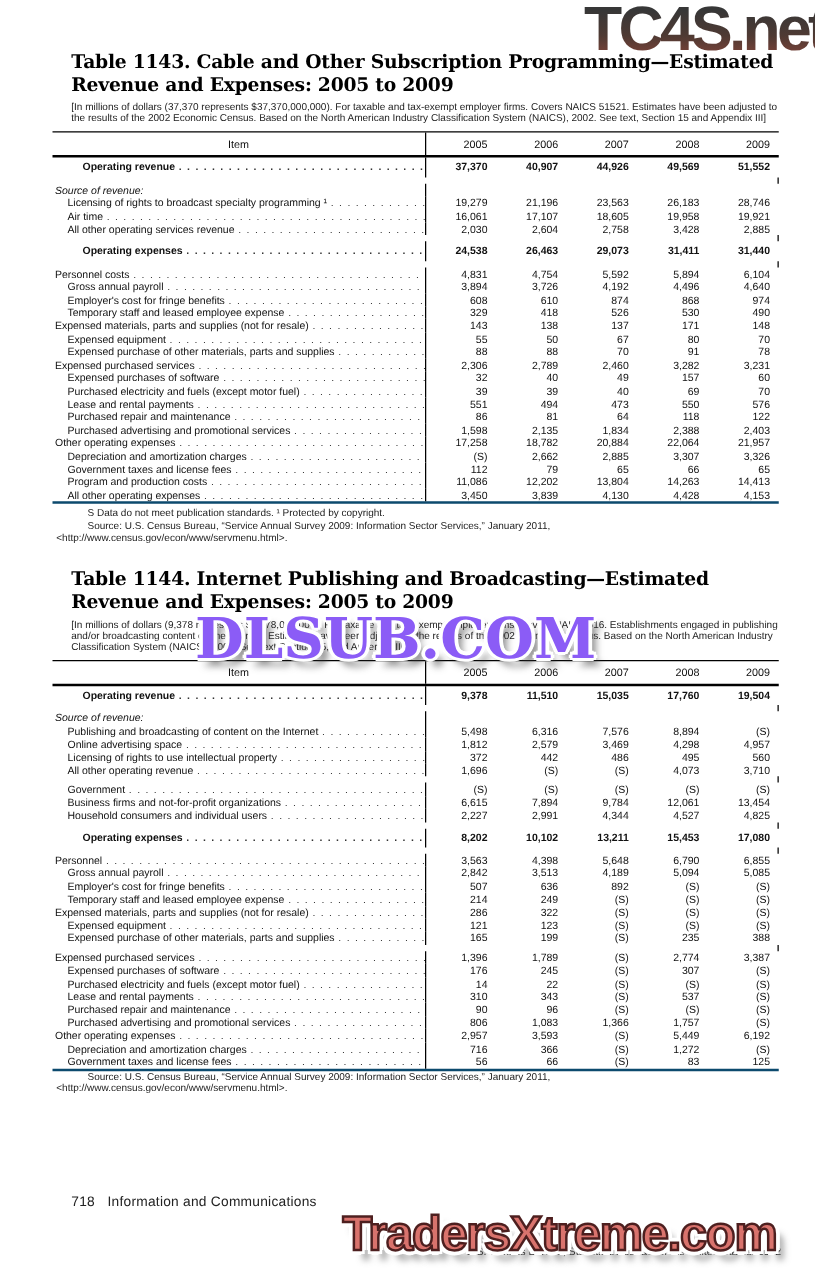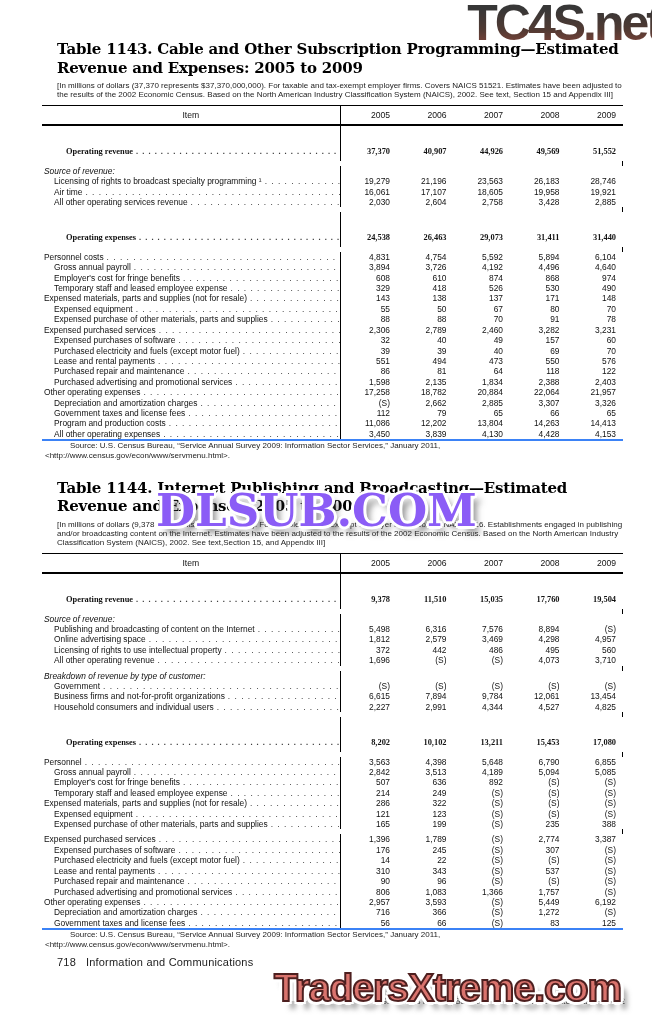--- a/index.html
+++ b/index.html
@@ -10,31 +10,31 @@
   .content{position:absolute;left:42px;top:40px;width:581px;}
   
   .tbl-title{
     font-family:"DejaVu Serif",serif;font-weight:bold;font-size:15px;
     line-height:18.5px;color:#000;margin:0 0 4px 15px;letter-spacing:-0.2px;
   }
   .tbl-note{
     font-size:8px;line-height:9px;color:#222;margin:0 0 6px 15px;
   }
   
-  .tbl{border-top:1px solid #000;border-bottom:2px solid #3b82f6;}
+  .tbl{border-top:1px solid #000;border-bottom:2px solid #0c4a6e;}
   .row{display:flex;align-items:stretch;line-height:10.4px;font-size:8.4px;}
   .row .item{flex:1;display:flex;overflow:hidden;border-right:1px solid #000;padding-left:2px;}
   .row .lab{white-space:nowrap;}
   .row .dots{flex:1;overflow:hidden;white-space:nowrap;letter-spacing:1px;color:#333;padding-left:3px;}
   .row .val{width:56.5px;flex:none;text-align:right;padding-right:7px;box-sizing:border-box;white-space:nowrap;}
   .thead{border-bottom:2px solid #000;}
   .thead > div{padding-top:4px;padding-bottom:4px;font-size:8.6px;}
   .thead .item{justify-content:center;padding-left:0;}
   .row.bold{font-weight:bold;}
-  .row.bold > div{padding-top:21px;padding-bottom:3px;font-family:Liberation Serif, serif;}
+  .row.bold > div{padding-top:2px;padding-bottom:3px;}
   .row.bold .item{padding-left:24px;}
   .row.item1 .item{padding-left:12px;}
   .row.section .item{padding-left:2px;font-style:italic;}
   .row.sp .item{height:5px;}
   
   .fnote{font-size:8px;line-height:9.8px;color:#222;margin:0;padding-left:28px;}
   .fnote.first{margin-top:3px;}
   .fnote.url{padding-left:3px;}
   .sect2{margin-top:18px;}
   
@@ -362,20 +362,21 @@
                 <span class="dots">. . . . . . . . . . . . . . . . . . . . . . . . . . . . . . . . . . . . . . . . . . . . . . . . . . . . . . . . . . . . . . . . . . . . . . . . . . . . . . . . </span>
               </div>
               <div class="val">3,450</div>
               <div class="val">3,839</div>
               <div class="val">4,130</div>
               <div class="val">4,428</div>
               <div class="val">4,153</div>
             </div>
           </div>
       </div>
+      <p class="fnote first">S Data do not meet publication standards. ¹ Protected by copyright.</p>
       <p class="fnote">Source: U.S. Census Bureau, “Service Annual Survey 2009: Information Sector Services,” January 2011,</p>
       <p class="fnote url">&lt;http://www.census.gov/econ/www/servmenu.html&gt;.</p>
     </section>
 
     <section class="sect2">
       <h2 class="tbl-title">Table 1144. Internet Publishing and Broadcasting—Estimated Revenue and Expenses: 2005 to 2009</h2>
       <p class="tbl-note">[In millions of dollars (9,378 represents $9,378,000,000). For taxable and tax-exempt employer firms. Covers NAICS 516. Establishments engaged in publishing and/or broadcasting content on the Internet. Estimates have been adjusted to the results of the 2002 Economic Census. Based on the North American Industry Classification System (NAICS), 2002. See text,Section 15, and Appendix III]</p>
       <div class="tbl">
         <div class="row thead">
           <div class="item colhead">Item</div>
@@ -450,30 +451,20 @@
               </div>
               <div class="val">1,696</div>
               <div class="val">(S)</div>
               <div class="val">(S)</div>
               <div class="val">4,073</div>
               <div class="val">3,710</div>
             </div>
             <div class="row sp">
               <div class="item"></div>
             </div>
-            <div class="row section">
-              <div class="item">
-                <span class="lab">Breakdown of revenue by type of customer:</span>
-              </div>
-              <div class="val"></div>
-              <div class="val"></div>
-              <div class="val"></div>
-              <div class="val"></div>
-              <div class="val"></div>
-            </div>
             <div class="row item1">
               <div class="item">
                 <span class="lab">Government</span>
                 <span class="dots">. . . . . . . . . . . . . . . . . . . . . . . . . . . . . . . . . . . . . . . . . . . . . . . . . . . . . . . . . . . . . . . . . . . . . . . . . . . . . . . . </span>
               </div>
               <div class="val">(S)</div>
               <div class="val">(S)</div>
               <div class="val">(S)</div>
               <div class="val">(S)</div>
               <div class="val">(S)</div>

